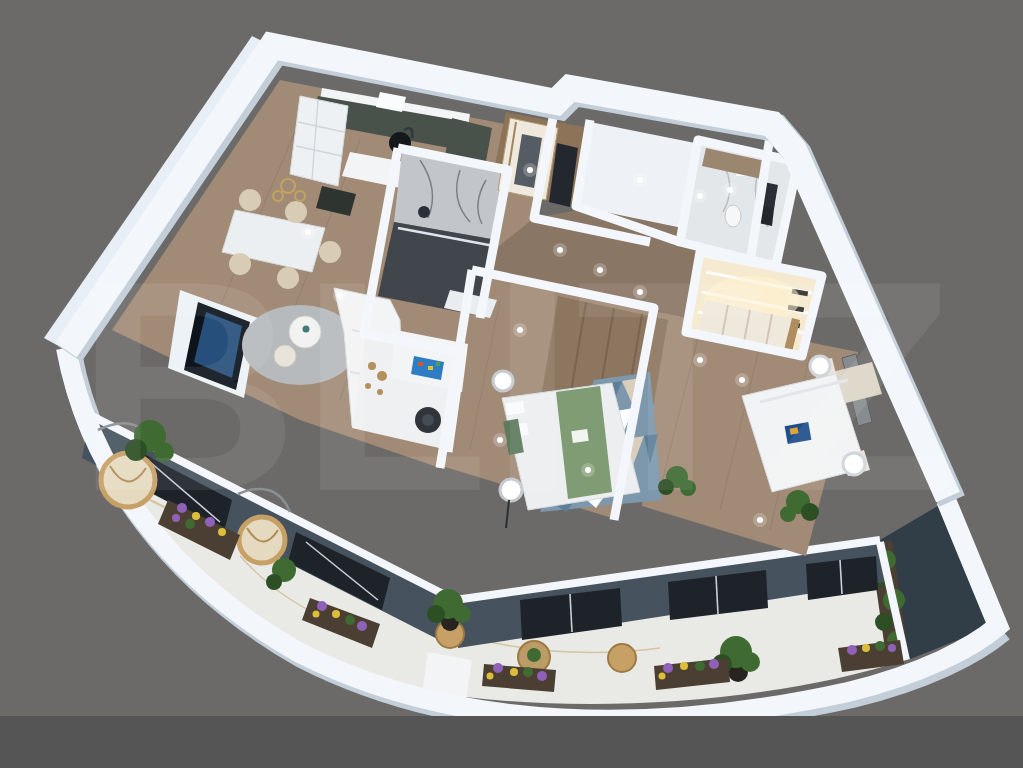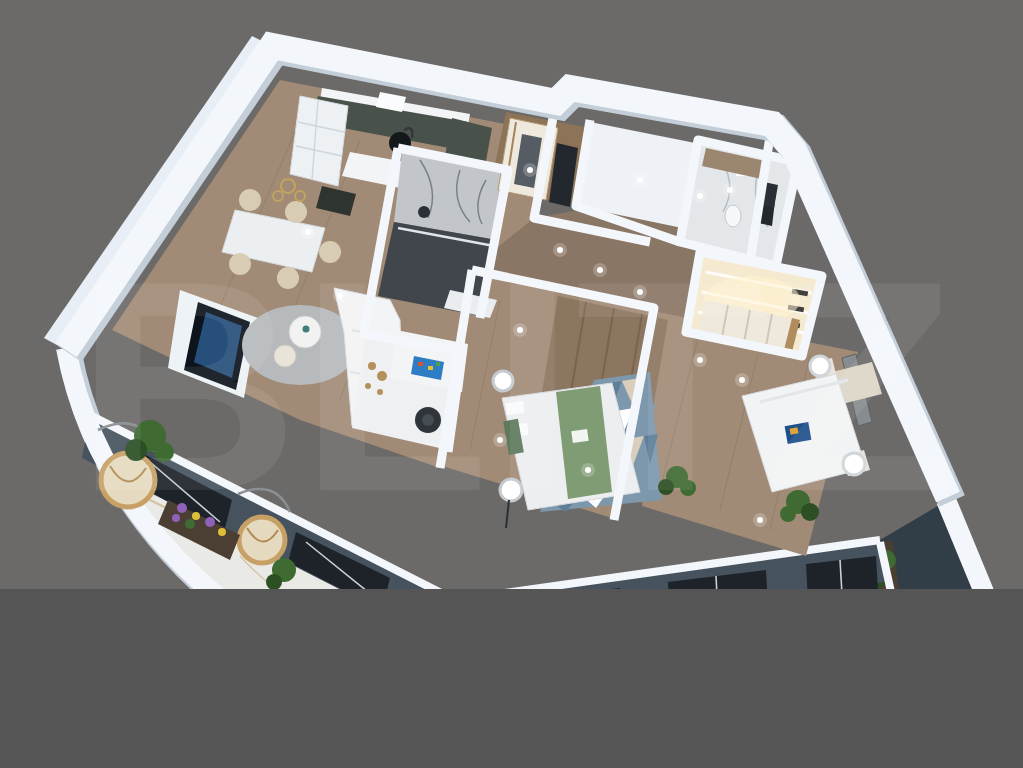--- a/index.html
+++ b/index.html
@@ -1,16 +1,16 @@
 <!DOCTYPE html>
 <html style="--background: #6b6a68; --wall_white: #f3f7fb; --wall_face: #e7eef6; --wall_shadow: #c3ced9; --floor_wood: #a18b76; --floor_wood_dark: #8a7664; --floor_entry: #8d7357; --floor_bright: #eef2f6; --bath_light: #e3e7ea; --marble_gray: #c2c6cb; --dark_floor: #41464d; --terrace_marble: #e9e9e6; --marble_vein: #bf9455; --slate_wall: #46535e; --slate_dark: #313d47; --window_glass: #1d2329; --kitchen_green: #49524a; --counter_white: #f2f4f5; --sofa_white: #f3f4f5; --rug_gray: #b7babc; --chair_beige: #d8cdb4; --wood_wall: #8c7660; --bed_green: #7f9c74; --tri_steel: #5e7f99; --tri_mid: #7d97ad; --tri_tan: #d9cdbb; --tri_light: #ffffff; --tv_dark: #0e141c; --tv_blue: #2d5f93; --rattan: #c7a066; --rattan_dark: #9c7a42; --cushion: #e5dabf; --plant_green: #3f6b33; --plant_dark: #2c4f24; --flower_purple: #9061b8; --flower_yellow: #ddbe3a; --planter_wood: #4b3f33; --gold_decor: #b4905a; --fixture_dark: #23282e; --closet_cream: #efe9dd; --wardrobe_glow: #f5ead0;"><head>
 <meta charset="utf-8">
 <style>
   html,body{margin:0;padding:0;background:#555;}
-  .stage{position:relative;width:1023px;height:589px;overflow:hidden;font-family:"Liberation Sans",sans-serif;}
+  .stage{position:relative;width:1023px;height:716px;overflow:hidden;font-family:"Liberation Sans",sans-serif;}
   svg{display:block}
   .bg{fill:var(--background)}
   .extface{fill:var(--wall_face)}
   .wallstroke{stroke:var(--wall_white);fill:none;stroke-linejoin:miter}
   .wallshadow{stroke:var(--wall_shadow);fill:none}
   .innerwall{stroke:var(--wall_white);fill:none;stroke-linejoin:round}
   .wood{fill:var(--floor_wood)}
   .wood-dark{fill:var(--floor_wood_dark)}
   .wood-entry{fill:var(--floor_entry)}
   .floor-white{fill:var(--floor_bright)}

